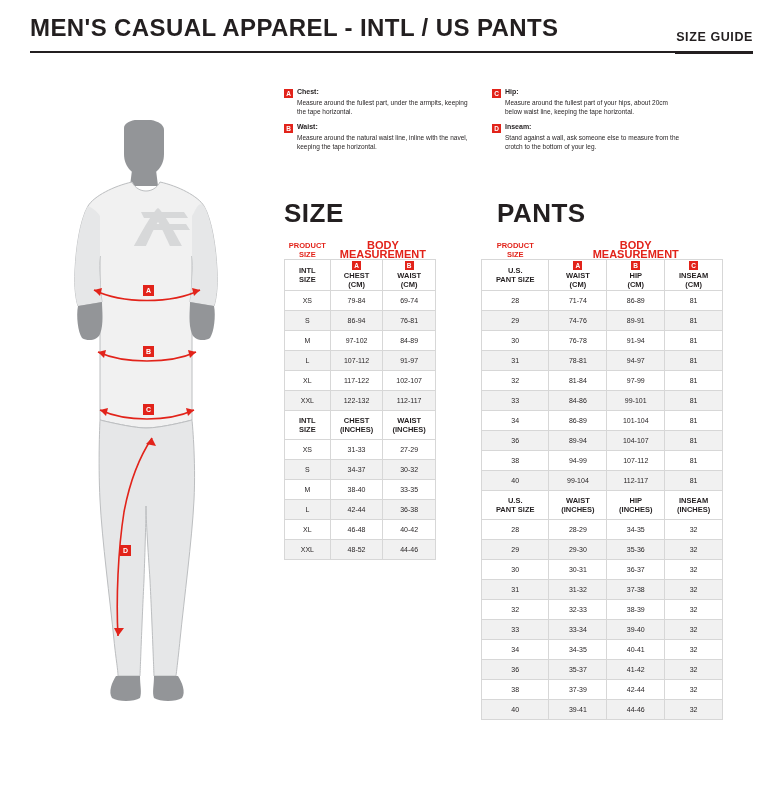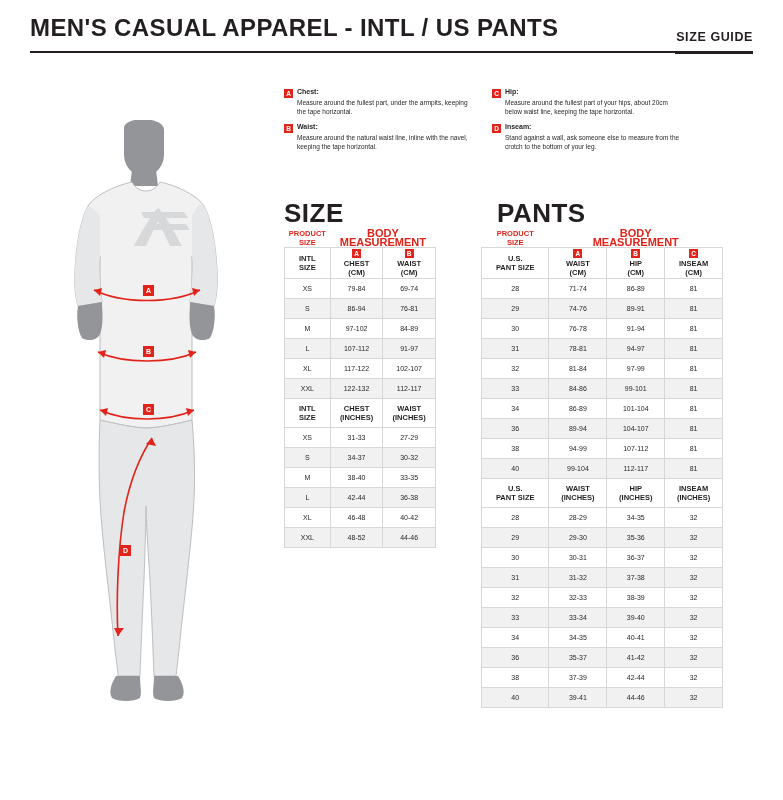--- a/index.html
+++ b/index.html
@@ -123,20 +123,21 @@
     margin: 0;
   }
   #tops-title { position: absolute; left: 284px; top: 198px; }
   #pants-title { position: absolute; left: 481px; top: 198px; margin-left: 16px; }
 
   
   table {
     border-collapse: collapse;
     font-size: 7px;
     color: #231f20;
+    margin-top: 12px;
   }
   table td, table th {
     border: 1px solid #d7d7d7;
     text-align: center;
     vertical-align: middle;
     font-weight: normal;
     padding: 0;
     height: 19px;
   }
   .hdr-product {

